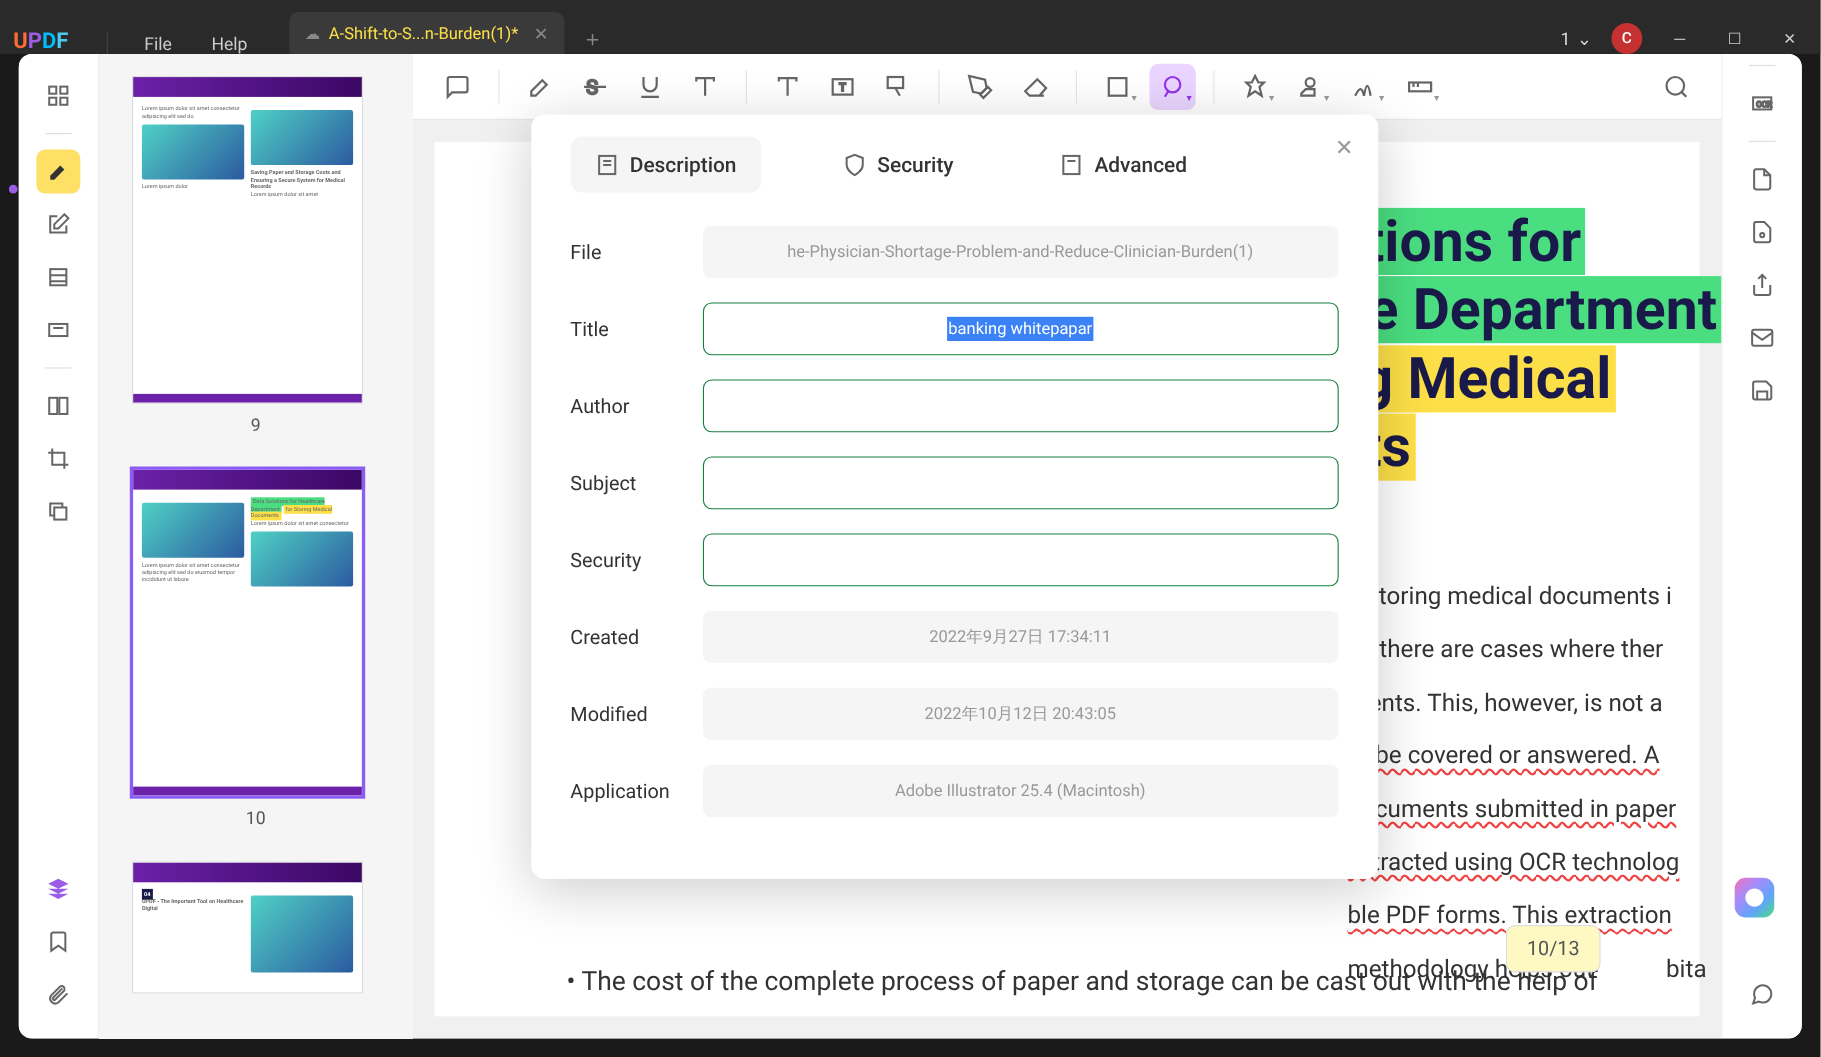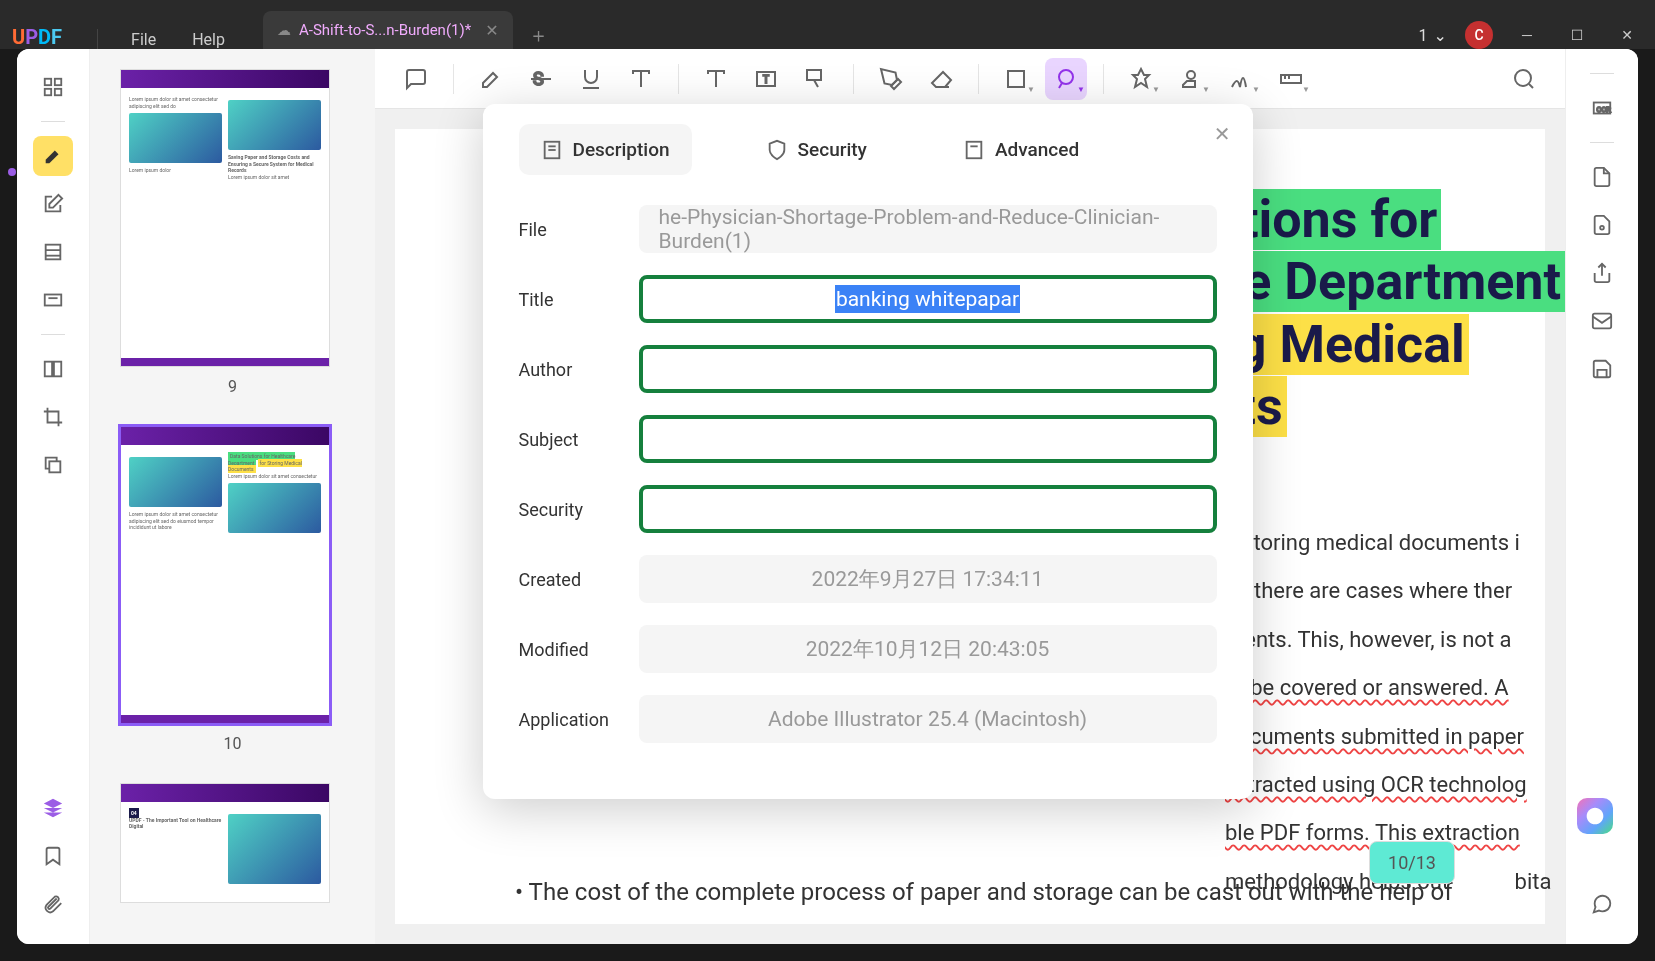--- a/index.html
+++ b/index.html
@@ -9,21 +9,21 @@
 .titlebar { height: 49px; background: #2a2a2a; display: flex; align-items: flex-end; padding: 0 12px; }
 .logo { font-weight: 700; font-size: 20px; margin-right: 20px; }
 .logo-u { color: #ff6b35; }
 .logo-p { color: #9b5de5; }
 .logo-d { color: #00bbf9; }
 .logo-f { color: #4cc9f0; }
 .divider-v { width: 1px; height: 20px; background: #444; margin: 0 15px; }
 .menu-item { color: #ccc; font-size: 16px; padding: 0 18px; cursor: pointer; }
 .tab { display: flex; align-items: center; background: #3a3a3a; border-radius: 8px 8px 0 0; padding: 8px 14px; margin-left: 20px; height: 38px; margin-top: 11px; }
 .tab-icon { color: #888; margin-right: 8px; font-size: 14px; }
-.tab-title { color: #f0abfc; font-size: 15px; }
+.tab-title { color: #fde047; font-size: 15px; }
 .tab-close { color: #888; margin-left: 14px; cursor: pointer; font-size: 16px; }
 .new-tab { color: #888; font-size: 20px; margin-left: 16px; cursor: pointer; }
 .titlebar-right { margin-left: auto; display: flex; align-items: center; gap: 18px; }
 .page-count { color: #ddd; font-size: 16px; display: flex; align-items: center; gap: 6px; }
 .avatar { width: 28px; height: 28px; border-radius: 50%; background: #c53030; color: #fff; display: flex; align-items: center; justify-content: center; font-size: 14px; font-weight: 500; }
 .win-btn { color: #ccc; font-size: 14px; cursor: pointer; width: 32px; text-align: center; }
 
 
 .app-body { position: absolute; top: 49px; left: 17px; right: 17px; bottom: 17px; background: #fff; border-radius: 12px; display: flex; overflow: hidden; }
 
@@ -65,41 +65,41 @@
 
 .doc-content { position: absolute; top: 60px; left: 0; right: 0; bottom: 0; padding: 60px; background: #fff; margin: 20px; }
 .doc-title { font-size: 52px; font-weight: 700; color: #1a1a4a; line-height: 1.2; margin-bottom: 30px; }
 .hl-green { background: #4ade80; padding: 0 4px; }
 .hl-yellow { background: #fde047; padding: 0 4px; }
 .doc-text { font-size: 22px; color: #333; line-height: 2.2; margin-top: 30px; }
 .doc-text .underwave { text-decoration: wavy underline #ef4444; text-decoration-thickness: 2px; text-underline-offset: 4px; }
 .doc-bullet { font-size: 24px; color: #333; line-height: 1.8; margin-left: 80px; margin-top: 40px; }
 
 
-.right-sidebar { width: 73px; background: #fff; border-left: 1px solid #eee; display: flex; flex-direction: column; align-items: center; padding-top: 18px; gap: 8px; }
+.right-sidebar { width: 73px; background: #fff; border-left: 1px solid #eee; display: flex; flex-direction: column; align-items: center; padding-top: 4px; gap: 8px; }
 .right-sep { width: 24px; height: 1px; background: #ddd; margin: 6px 0; }
 
 
-.page-indicator { position: absolute; bottom: 60px; right: 110px; background: #5eead4; border: 1px solid #ddd; border-radius: 8px; padding: 10px 18px; font-size: 18px; color: #555; }
+.page-indicator { position: absolute; bottom: 60px; right: 110px; background: #fef9c3; border: 1px solid #ddd; border-radius: 8px; padding: 10px 18px; font-size: 18px; color: #555; }
 
 
 .ai-badge { position: absolute; bottom: 110px; right: 25px; width: 36px; height: 36px; border-radius: 10px; background: linear-gradient(135deg, #f472b6, #a78bfa, #60a5fa, #4ade80); display: flex; align-items: center; justify-content: center; }
 
 
 .modal-overlay { position: absolute; top: 49px; left: 17px; right: 17px; bottom: 17px; display: flex; align-items: flex-start; justify-content: center; pointer-events: none; }
 .modal { width: 770px; background: #fff; border-radius: 12px; box-shadow: 0 10px 50px rgba(0,0,0,0.2); margin-top: 55px; margin-left: 80px; pointer-events: auto; position: relative; padding-bottom: 24px; }
 .modal-close { position: absolute; top: 18px; right: 22px; color: #999; cursor: pointer; font-size: 20px; }
 .modal-tabs { display: flex; padding: 20px 36px 0; gap: 52px; }
 .modal-tab { display: flex; align-items: center; gap: 10px; padding: 14px 22px; border-radius: 10px; font-size: 19px; color: #333; cursor: pointer; font-weight: 500; }
 .modal-tab.active { background: #f5f5f5; }
 .modal-tab svg { width: 22px; height: 22px; color: #666; }
 .modal-body { padding: 30px 36px 10px; }
 .field-row { display: flex; align-items: center; margin-bottom: 22px; }
 .field-label { width: 120px; font-size: 18px; color: #333; }
-.field-value { flex: 1; height: 48px; border: 4px solid #15803d; border-radius: 8px; padding: 0 16px; font-size: 21px; color: #333; display: flex; align-items: center; justify-content: center; }
+.field-value { flex: 1; height: 48px; border: 1px solid #15803d; border-radius: 8px; padding: 0 16px; font-size: 15px; color: #333; display: flex; align-items: center; justify-content: center; }
 .field-value.readonly { background: #f5f5f5; color: #999; border-color: transparent; }
 .field-value.input { background: #fff; }
 .selected-text { background: #3b82f6; color: #fff; padding: 2px 1px; }
 
 </style>
 </head>
 <body>
 
 <div class="titlebar">
   <div class="logo">

